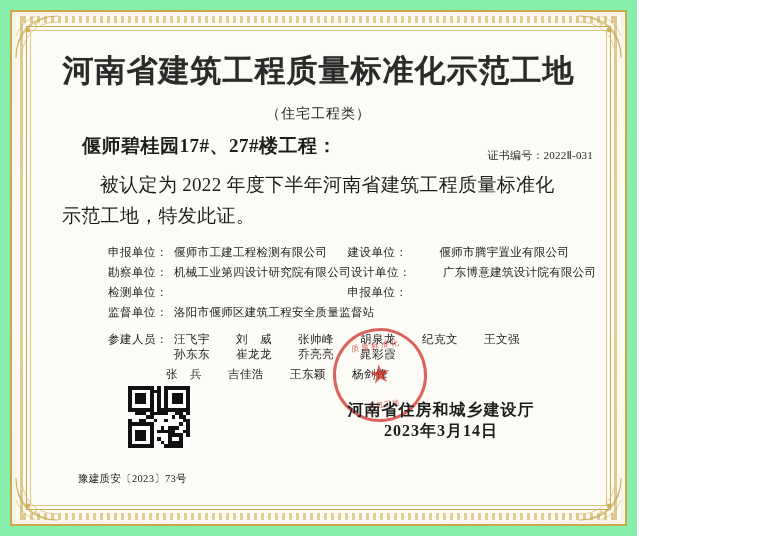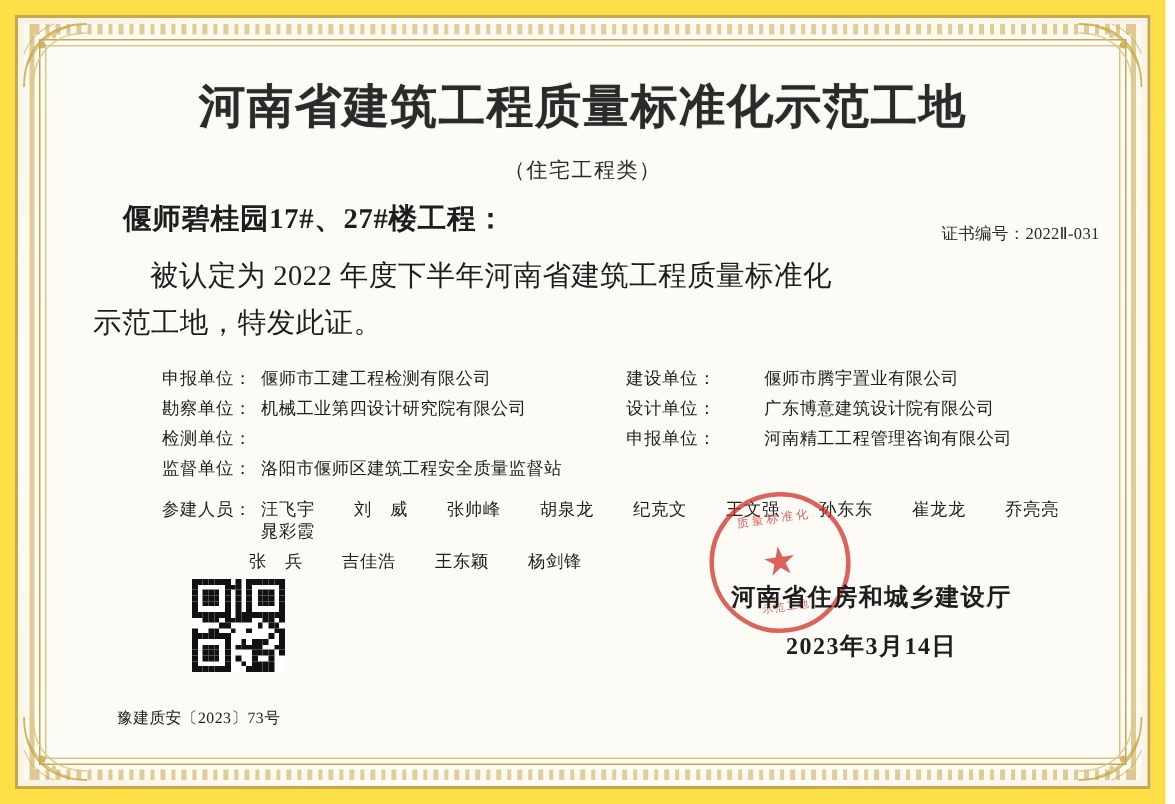--- a/index.html
+++ b/index.html
@@ -9,24 +9,24 @@
   }
   body {
     width: 783px;
     height: 536px;
     overflow: hidden;
     font-family: "Liberation Serif", serif;
   }
 
   #certificate {
     position: relative;
-    width: 777px;
+    width: 637px;
     height: 536px;
     box-sizing: border-box;
-    background: #fde047;
+    background: #86efac;
   }
 
   
   .frame-outer {
     position: absolute;
     left: 10px; top: 10px; right: 10px; bottom: 10px;
     border: 2px solid #c9a84c;
     box-sizing: border-box;
     background:
       linear-gradient(135deg, rgba(201,168,76,0.10) 0%, rgba(255,255,255,0) 18%),
@@ -195,21 +195,20 @@
     text-align: center;
     width: 260px;
   }
   .sig-org {
     font-size: 16px;
     font-weight: bold;
     color: #1d1d1d;
     letter-spacing: 1px;
   }
   .sig-date {
-    margin-top: 12px;
     font-size: 16px;
     font-weight: bold;
     color: #1d1d1d;
     letter-spacing: 1px;
   }
 
   
   .seal {
     position: absolute;
     right: 170px;
@@ -359,21 +358,20 @@
           <span class="unit-value">广东博意建筑设计院有限公司</span>
         </div>
       </div>
 
       <div class="unit-row">
         <div class="unit-cell left">
           <span class="unit-label">检测单位：</span>
         </div>
         <div class="unit-cell right">
           <span class="unit-label">申报单位：</span>
-          <span class="unit-value">河南精工工程管理咨询有限公司</span>
         </div>
       </div>
 
       <div class="unit-row">
         <div class="unit-cell left">
           <span class="unit-label">监督单位：</span>
           <span class="unit-value">洛阳市偃师区建筑工程安全质量监督站</span>
         </div>
         <div class="unit-cell right"></div>
       </div>

